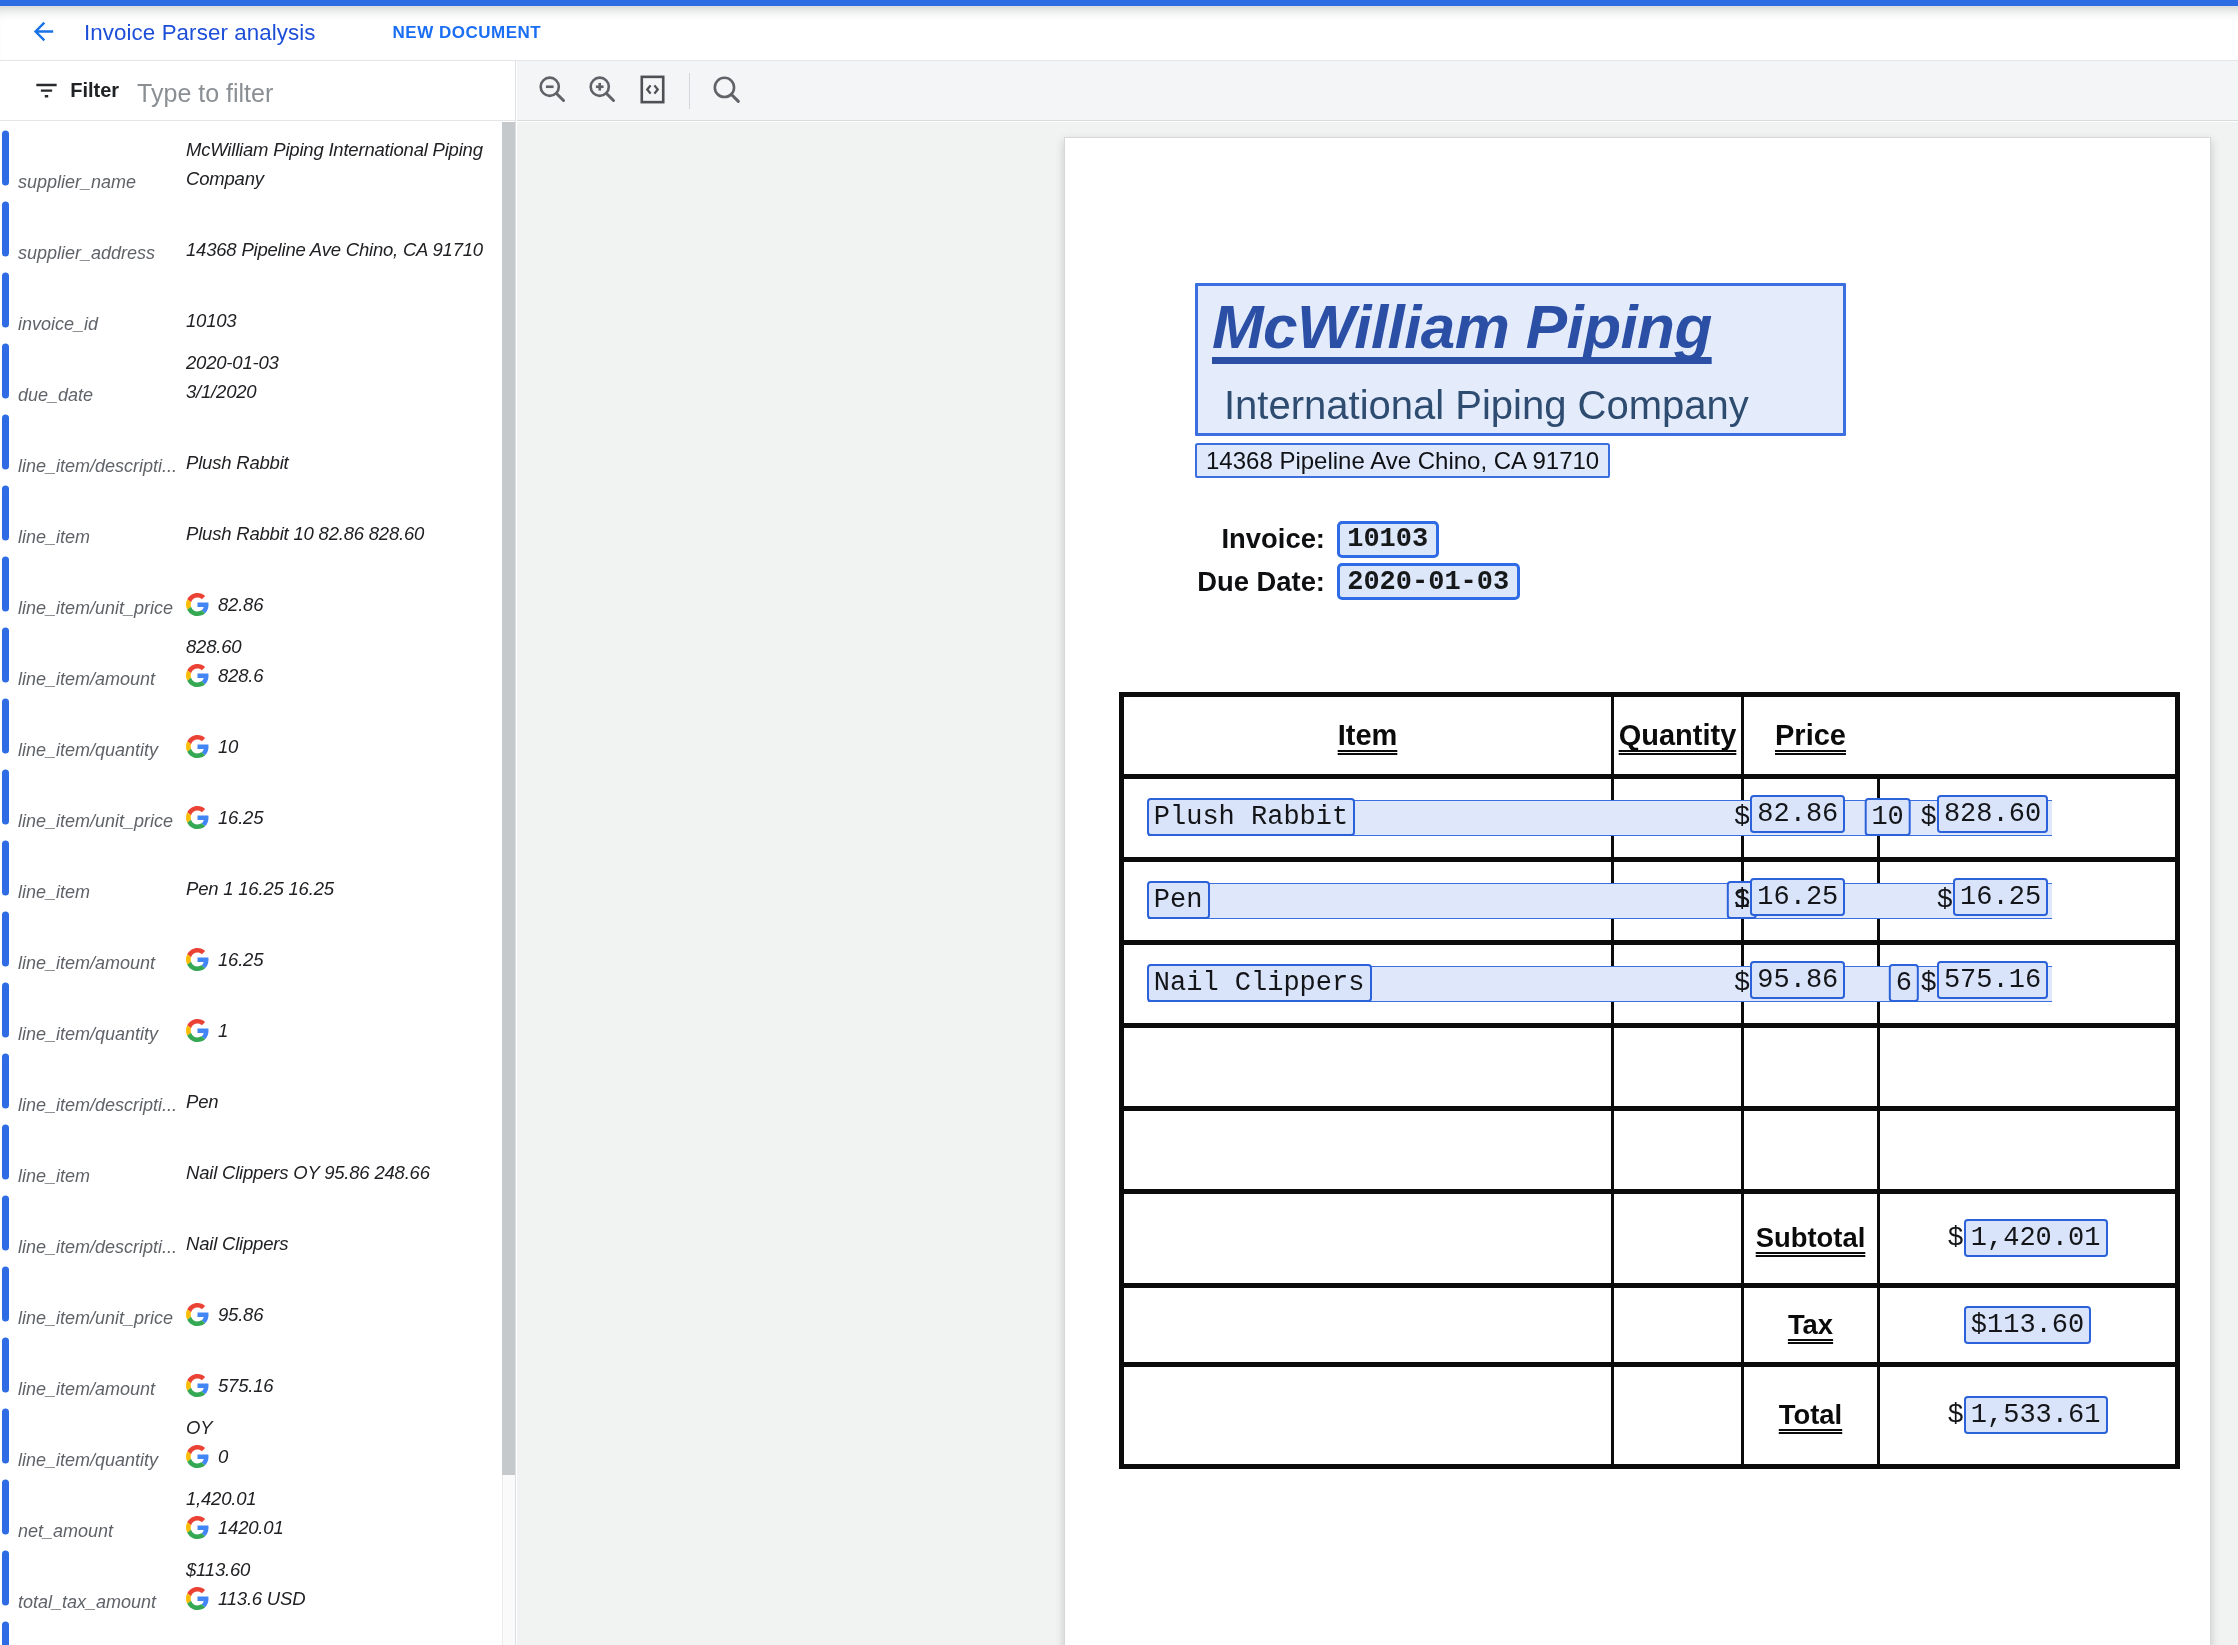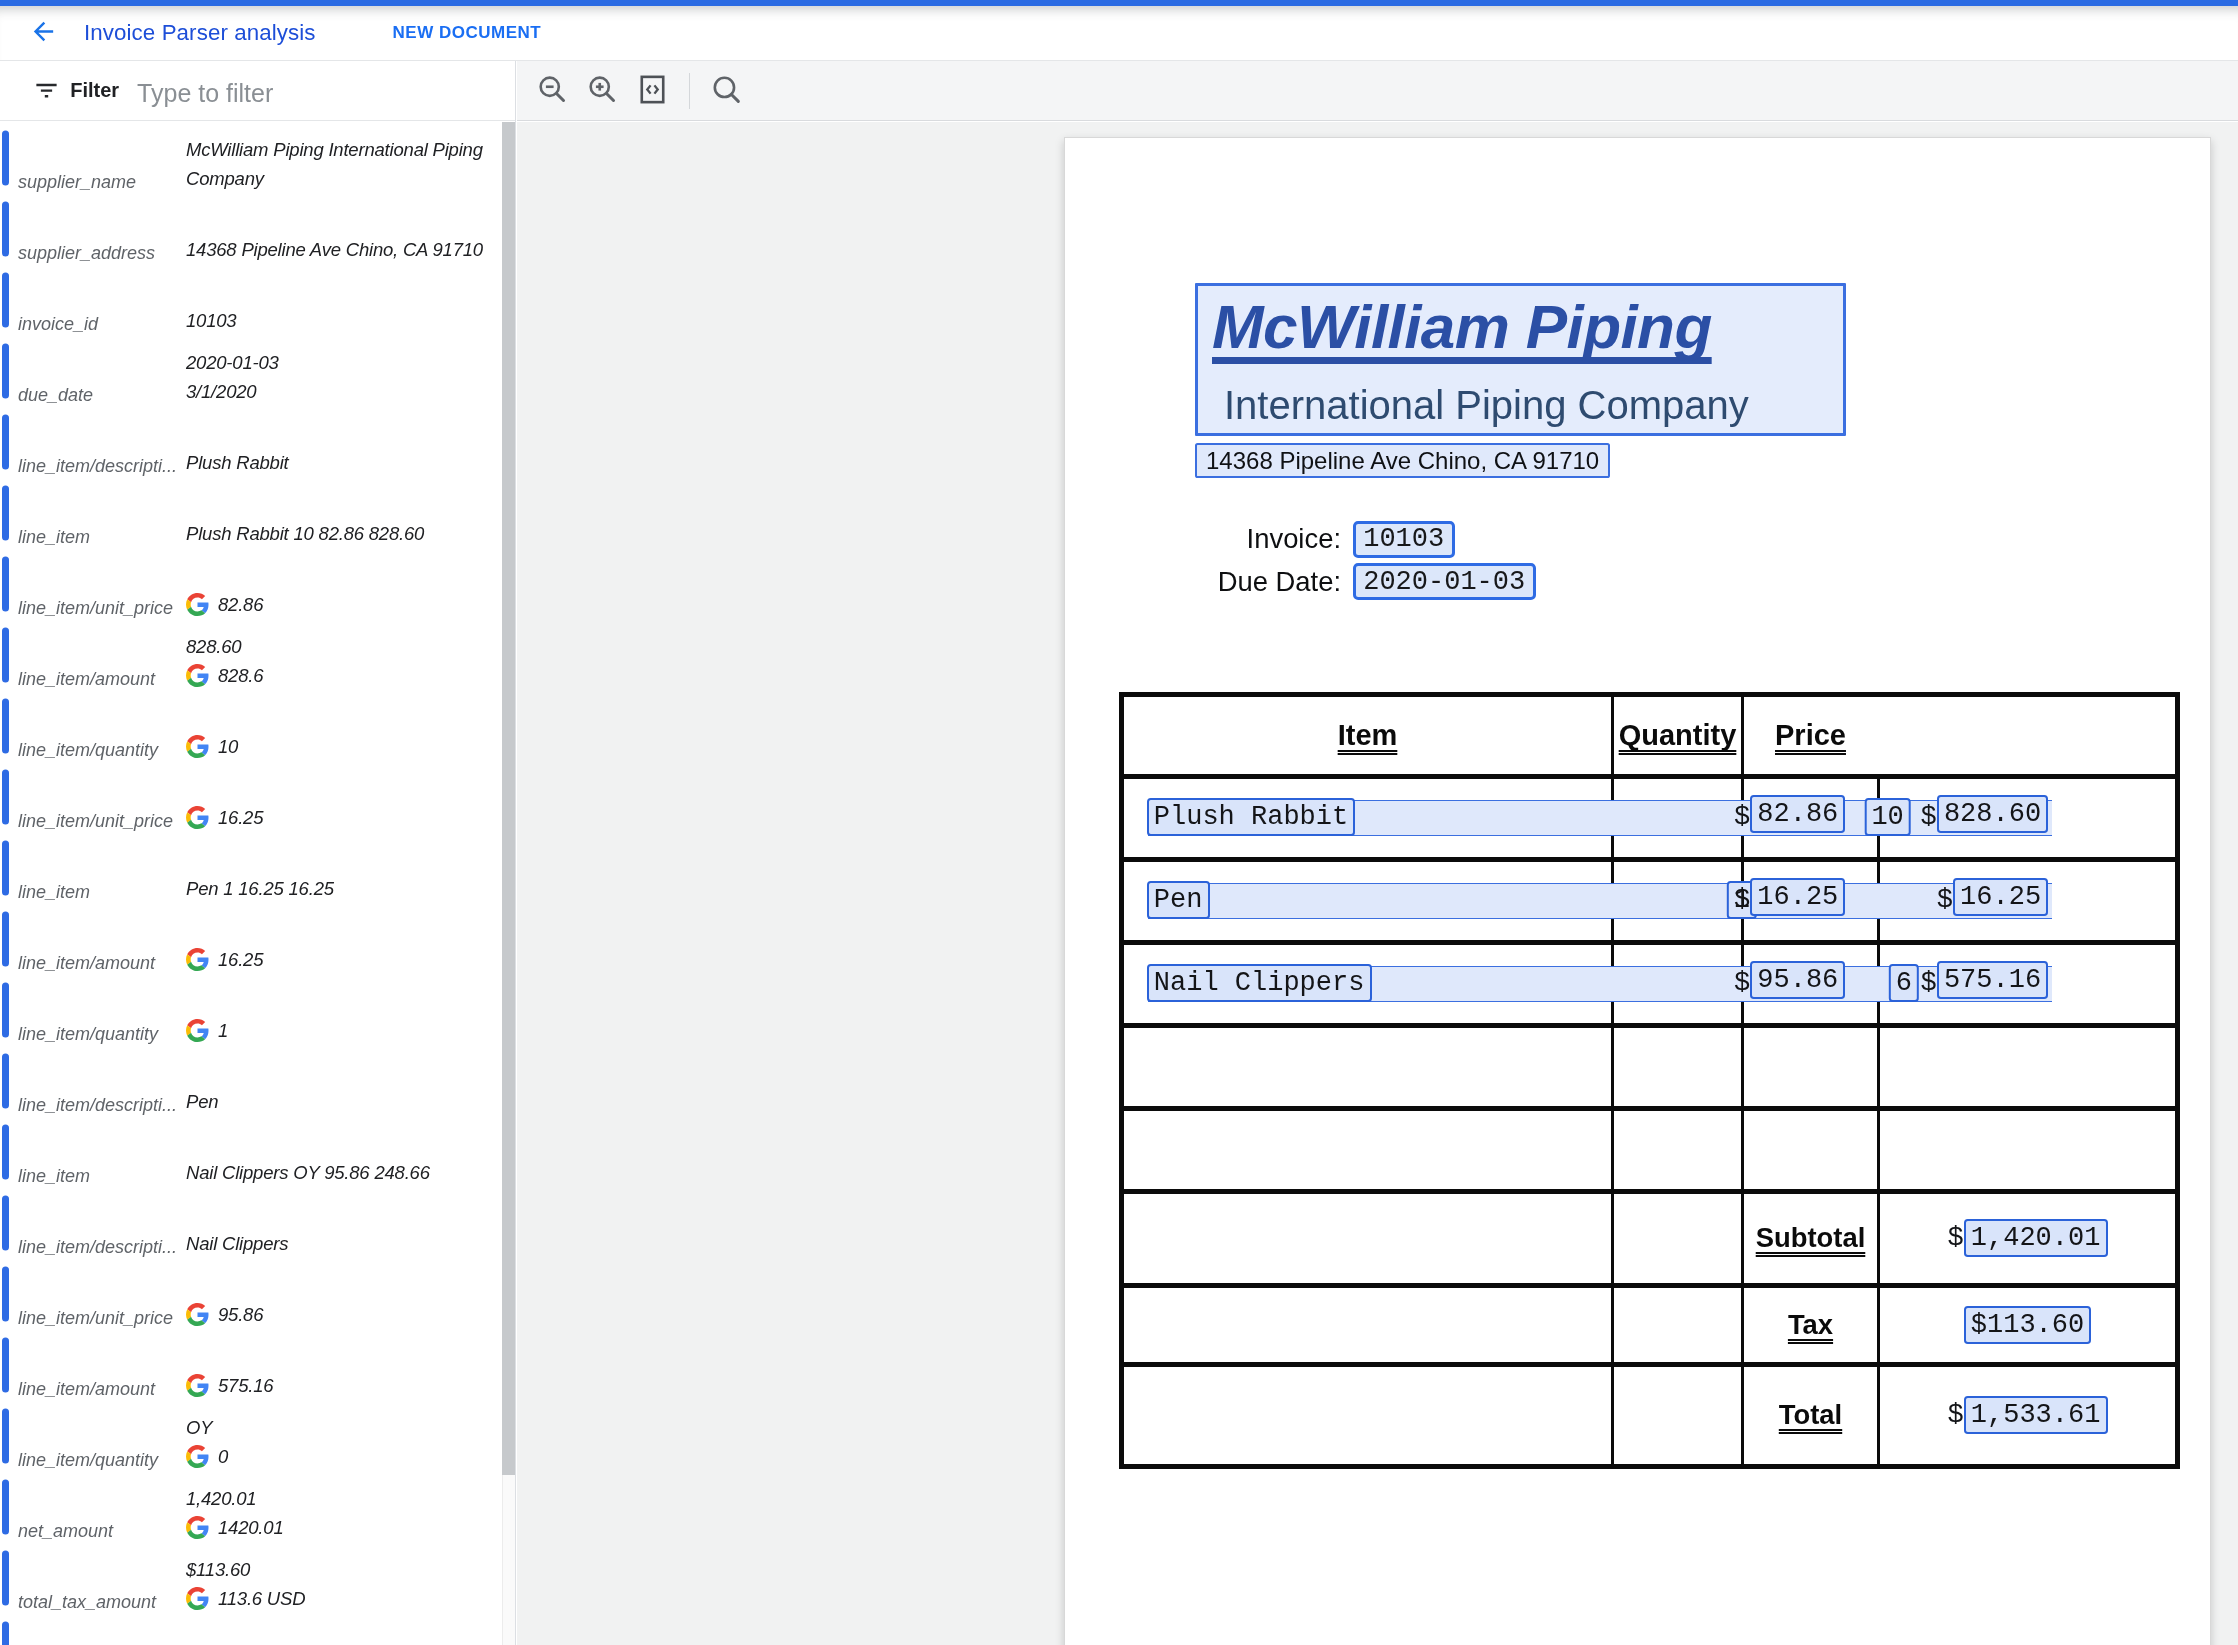--- a/index.html
+++ b/index.html
@@ -58,21 +58,21 @@
   
   #company-box { position:absolute; left:130px; top:145px; width:651px; height:153px;
     background:#e4ecfc; border:3.2px solid #3b6fe0; border-radius:1px; }
   #company-title { position:absolute; left:14px; top:5.1px; font-size:62px; font-weight:700; font-style:italic;
     color:#2b4fa5; letter-spacing:-0.6px; text-decoration:underline; text-decoration-thickness:7px;
     text-underline-offset:9px; text-decoration-skip-ink:none; white-space:nowrap; }
   #company-sub { position:absolute; left:14px; top:97px; font-size:40px; font-weight:400; color:#2e4b70; white-space:nowrap;margin-left:12px; }
   #address-box { position:absolute; left:130px; top:305px; padding:1.9px 9px; background:#e0e9fb;
     border:2.6px solid #3b6fe0; border-radius:2.6px; font-size:24px; color:#0f1114; white-space:nowrap; }
 
-  #inv-meta { position:absolute; left:115px; top:383px; }
+  #inv-meta { position:absolute; left:99px; top:383px;font-weight:bold; }
   .meta-row { display:flex; align-items:center; margin-bottom:5.1px; }
   .meta-label { width:161px; text-align:right; font-size:27.4px; color:#0e0f11; margin-right:11.5px; }
   .meta-value { font-family:"Liberation Mono",monospace; font-size:27px; color:#17181a;
     background:#dce7fa; border:3.2px solid #2e6be4; border-radius:5.1px; padding:0.6px 7.7px; }
 
   
   #inv-table { position:absolute; left:54px; top:554px; width:1061px; border:5.1px solid #0b0b0b; background:#fff; }
   .t-row { position:relative; display:flex; border-top:5.7px solid #0b0b0b; }
   .t-row:first-child { border-top:none; }
   .t-header { height:77px; } .t-item { height:83px; } .t-empty { height:83px; }

